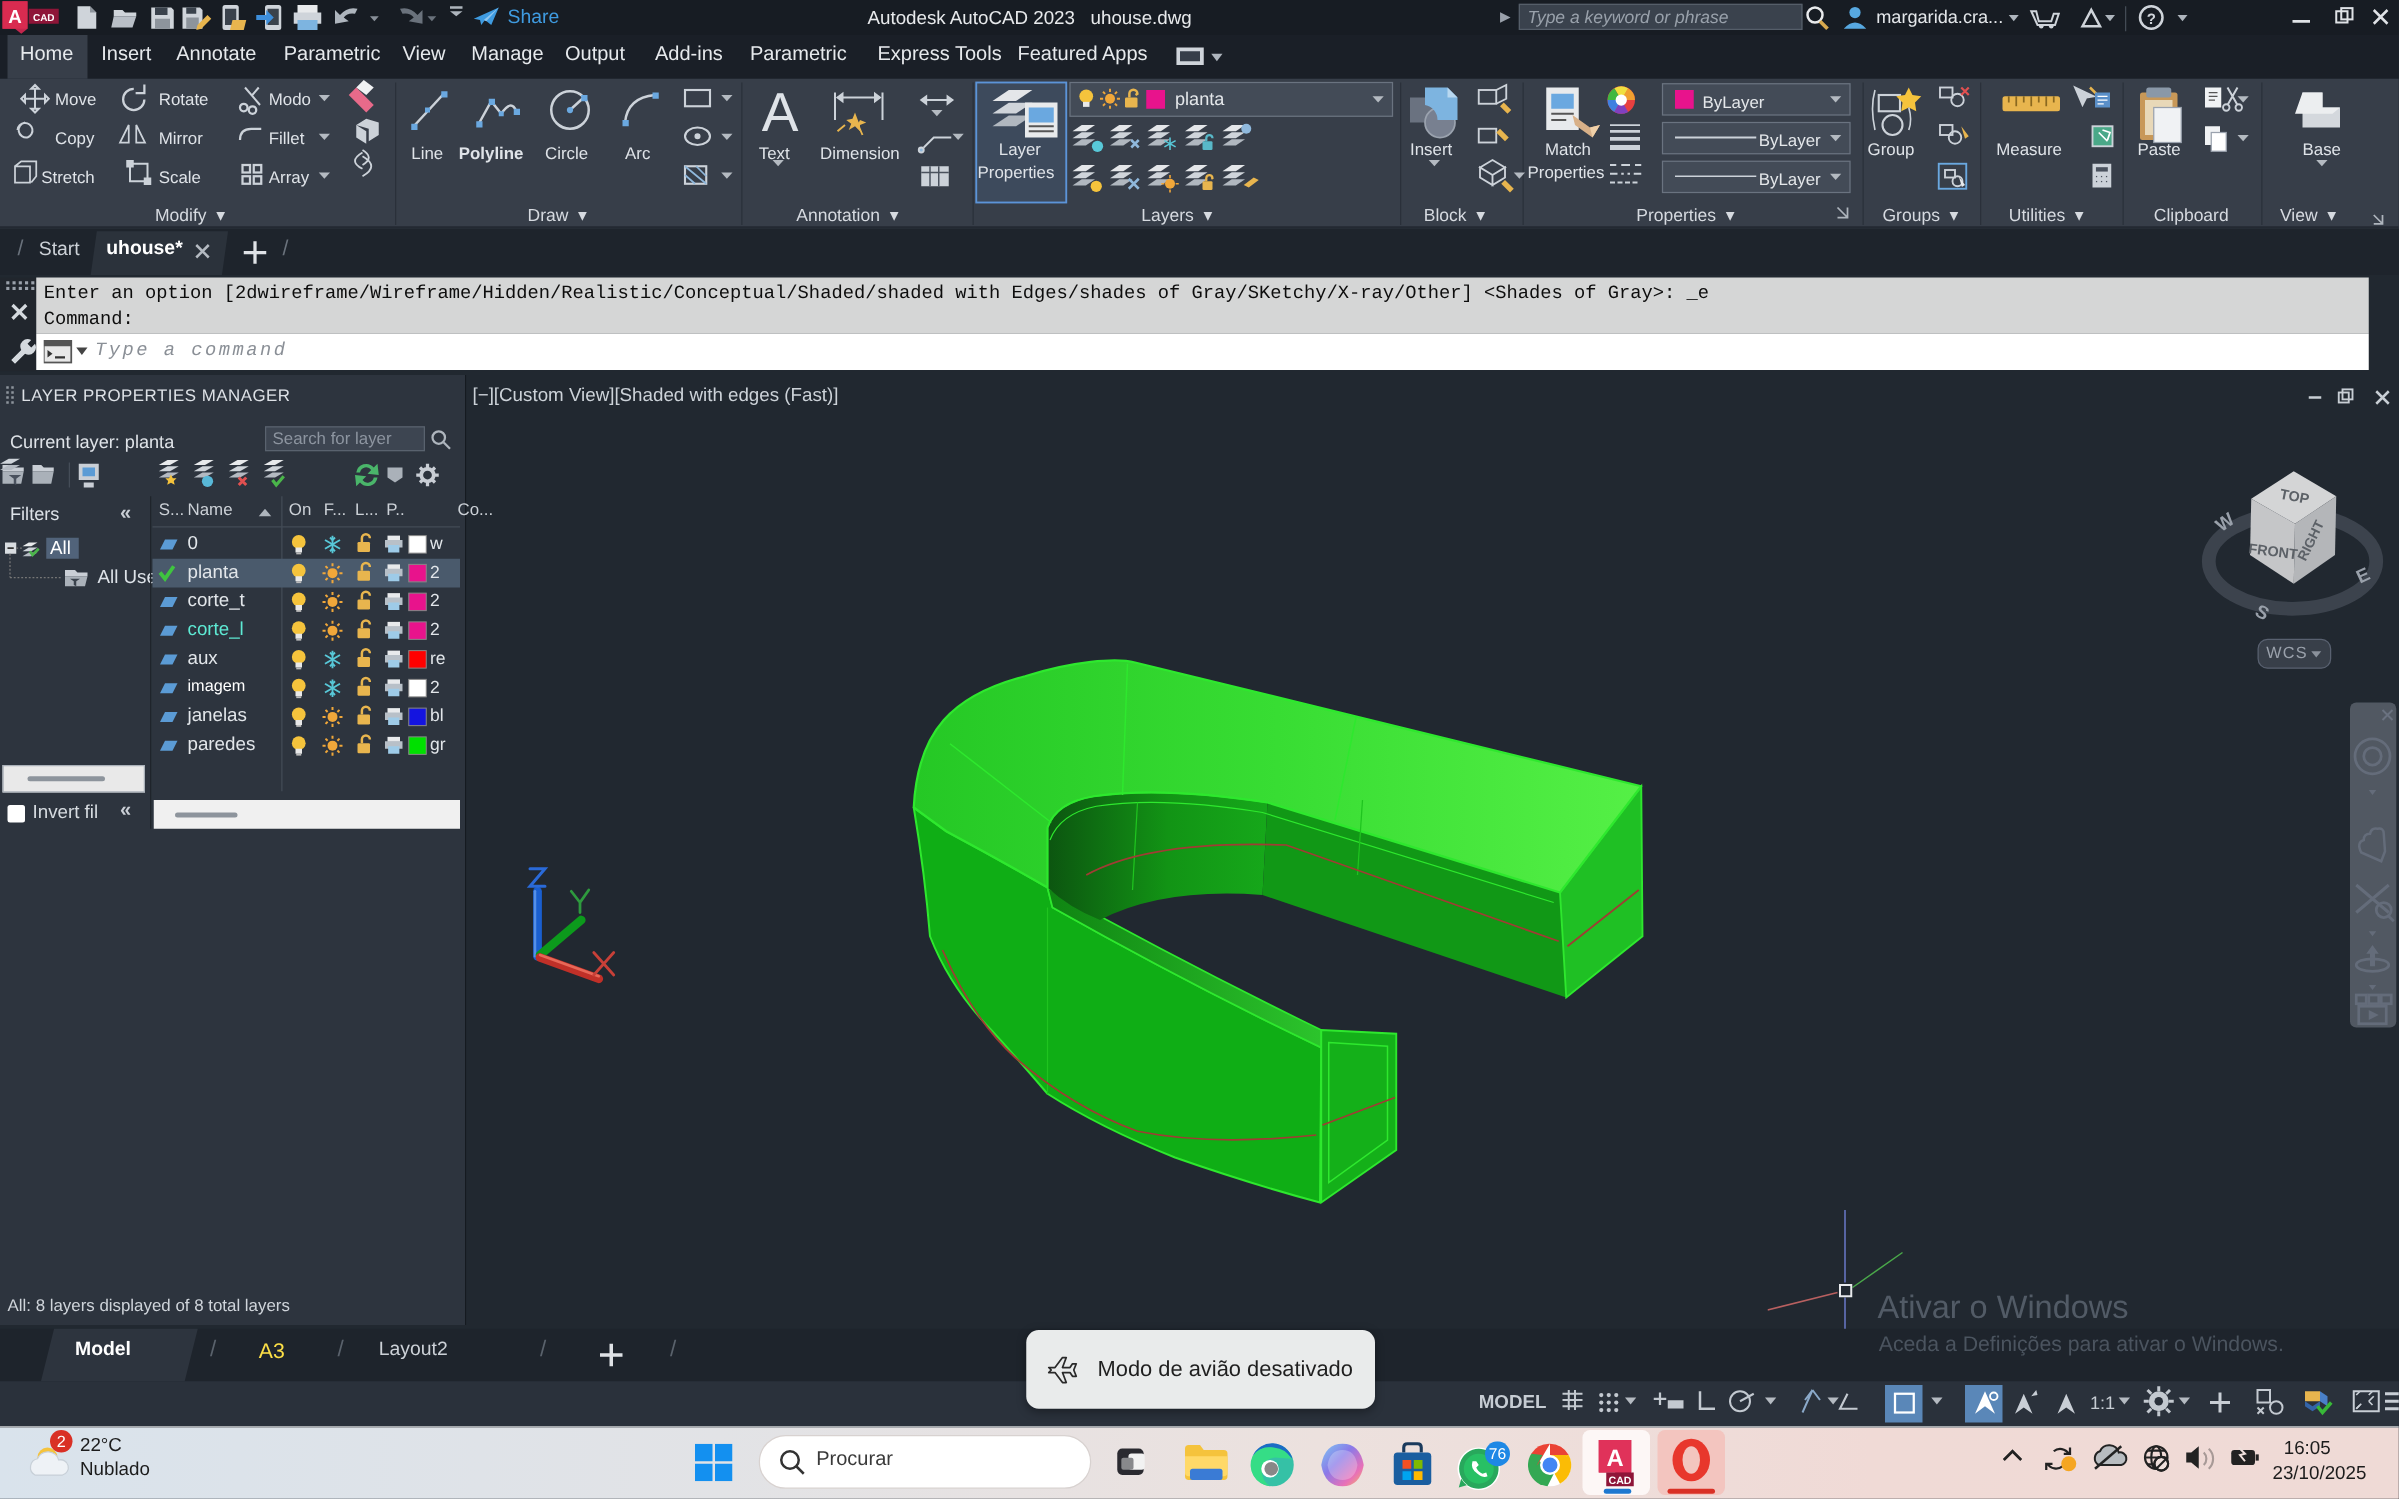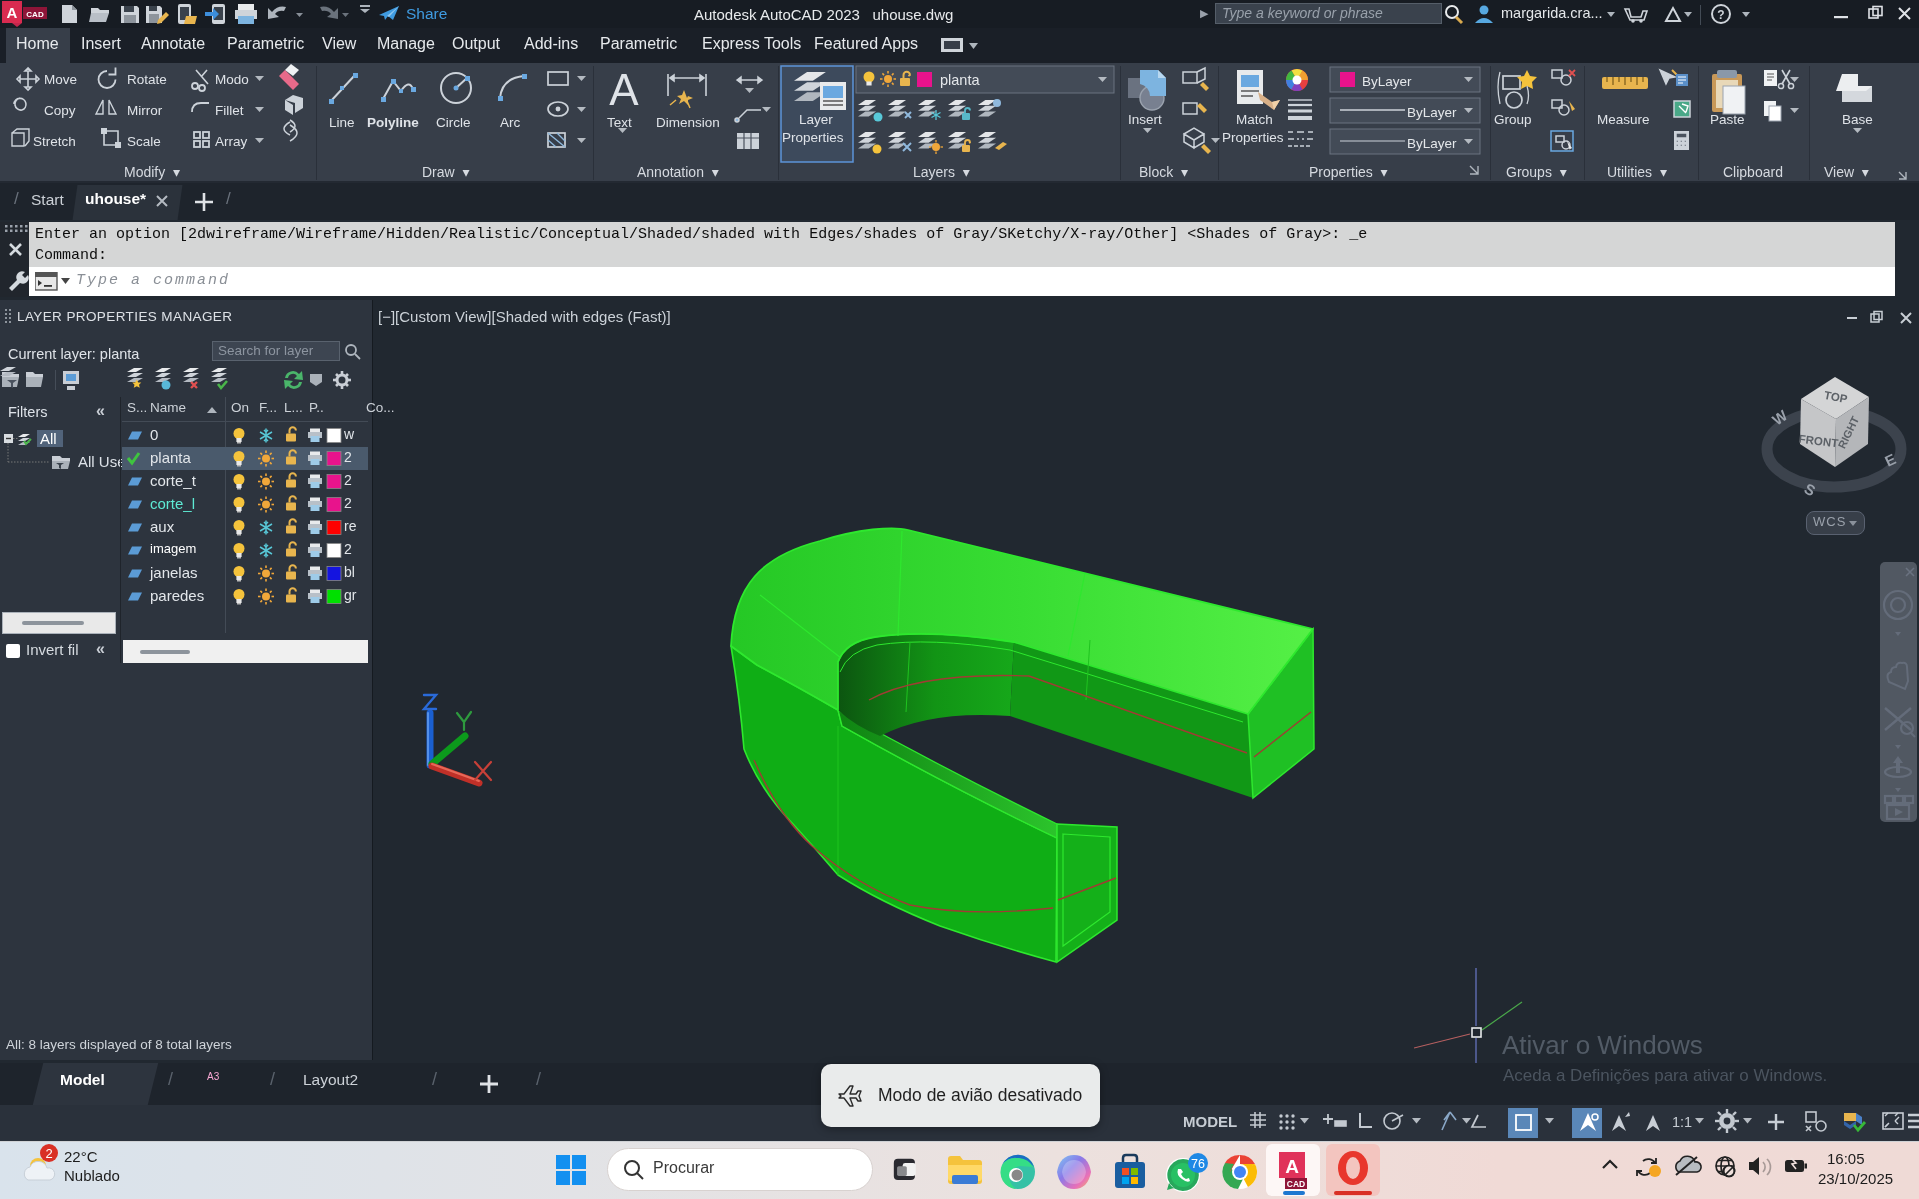--- a/index.html
+++ b/index.html
@@ -884,21 +884,21 @@
 <div class="txt" style="left:26px;top:641px;font-size:15px;color:#d6dbe0;">Invert fil</div>
 <div class="txt" style="left:96px;top:640px;font-size:16px;font-weight:bold;color:#c9ced5;">«</div>
 <div class="txt" style="left:6px;top:1037px;font-size:13.5px;color:#cfd4da;">All: 8 layers displayed of 8 total layers</div>
 </div>
 
 <div class="abs" style="left:0;top:1063px;width:1919px;height:42px;background:#1e242c;"></div>
 <div id="layouttabs">
 <div class="abs" style="left:38px;top:1063px;width:115px;height:42px;background:#2d343e;transform:skewX(-14deg);"></div>
 <div class="txt" style="left:60px;top:1071px;font-size:15.5px;font-weight:bold;color:#fff;">Model</div>
 <div class="txt" style="left:168px;top:1069px;font-size:18px;color:#5a626c;">/</div>
-<div class="txt" style="left:207px;top:1071px;font-size:10px;color:#f9a8d4;">A3</div>
+<div class="txt" style="left:207px;top:1071px;font-size:17px;color:#fde047;">A3</div>
 <div class="txt" style="left:270px;top:1069px;font-size:18px;color:#5a626c;">/</div>
 <div class="txt" style="left:303px;top:1071px;font-size:15.5px;color:#ccd1d7;">Layout2</div>
 <div class="txt" style="left:432px;top:1069px;font-size:18px;color:#5a626c;">/</div>
 <svg class="abs" style="left:477px;top:1072px;" width="24" height="24">
       <path d="M12 3 v18 M3 12 h18" stroke="#dfe2e6" stroke-width="2.8"></path>
     </svg>
 <div class="txt" style="left:536px;top:1069px;font-size:18px;color:#5a626c;">/</div>
 </div>
 
 <div class="abs" style="left:0;top:1105px;width:1919px;height:36px;background:#2a313b;"></div>

